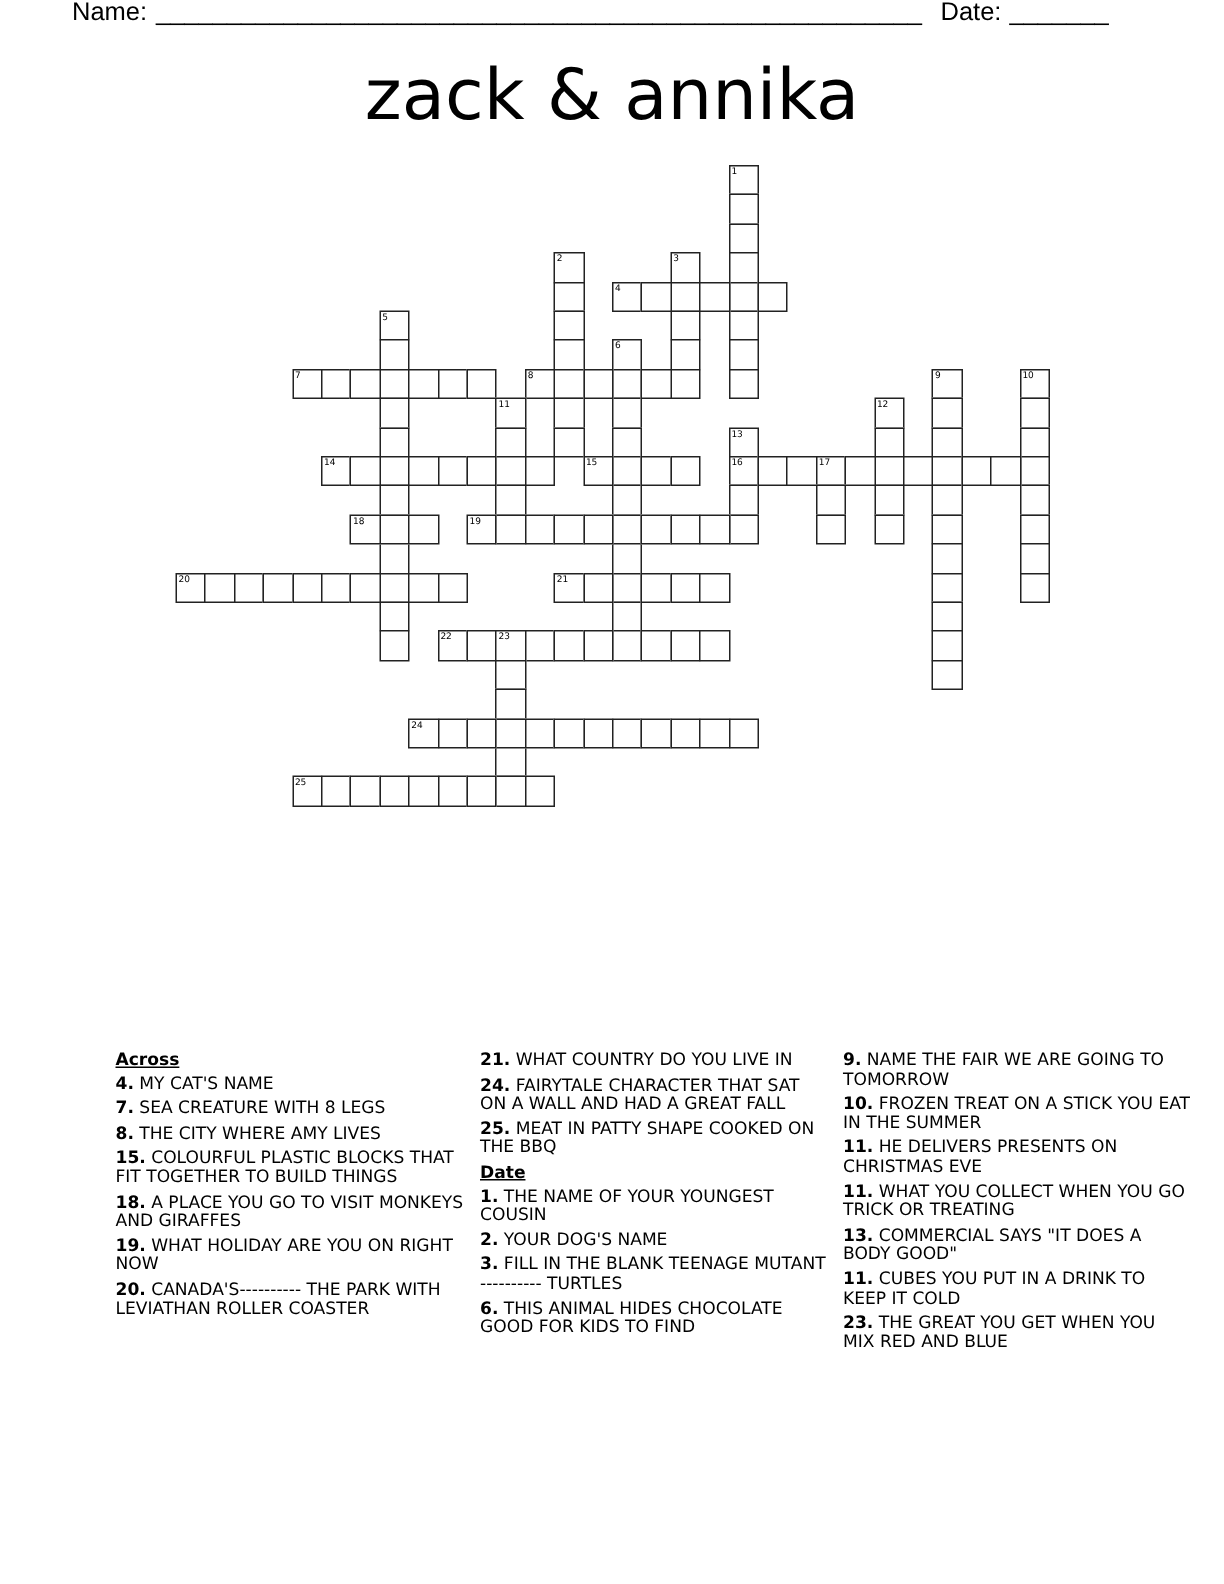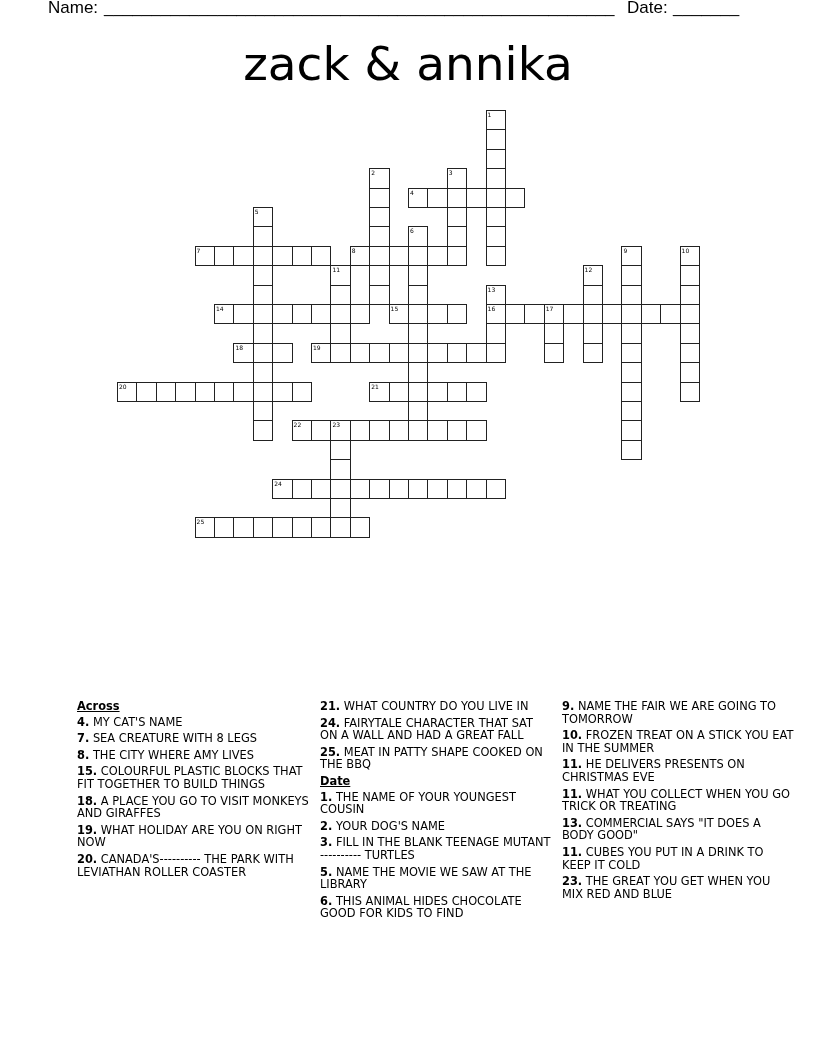--- a/index.html
+++ b/index.html
@@ -255,21 +255,20 @@
 </div>
 
 <div class="clues col2">
   <div class="clue"><span class="cn">21.</span> <span>WHAT COUNTRY DO YOU LIVE IN</span></div>
   <div class="clue"><span class="cn">24.</span> <span>FAIRYTALE CHARACTER THAT SAT ON A WALL AND HAD A GREAT FALL</span></div>
   <div class="clue"><span class="cn">25.</span> <span>MEAT IN PATTY SHAPE COOKED ON THE BBQ</span></div>
   <div class="section-head">Date</div>
   <div class="clue"><span class="cn">1.</span> <span>THE NAME OF YOUR YOUNGEST COUSIN</span></div>
   <div class="clue"><span class="cn">2.</span> <span>YOUR DOG'S NAME</span></div>
   <div class="clue"><span class="cn">3.</span> <span>FILL IN THE BLANK TEENAGE MUTANT ---------- TURTLES</span></div>
-  <div class="clue"><span class="cn">5.</span> <span>NAME THE MOVIE WE SAW AT THE LIBRARY</span></div>
   <div class="clue"><span class="cn">6.</span> <span>THIS ANIMAL HIDES CHOCOLATE GOOD FOR KIDS TO FIND</span></div>
 </div>
 
 <div class="clues col3">
   <div class="clue"><span class="cn">9.</span> <span>NAME THE FAIR WE ARE GOING TO TOMORROW</span></div>
   <div class="clue"><span class="cn">10.</span> <span>FROZEN TREAT ON A STICK YOU EAT IN THE SUMMER</span></div>
   <div class="clue"><span class="cn">11.</span> <span>HE DELIVERS PRESENTS ON CHRISTMAS EVE</span></div>
   <div class="clue"><span class="cn">11.</span> <span>WHAT YOU COLLECT WHEN YOU GO TRICK OR TREATING</span></div>
   <div class="clue"><span class="cn">13.</span> <span>COMMERCIAL SAYS "IT DOES A BODY GOOD"</span></div>
   <div class="clue"><span class="cn">11.</span> <span>CUBES YOU PUT IN A DRINK TO KEEP IT COLD</span></div>

